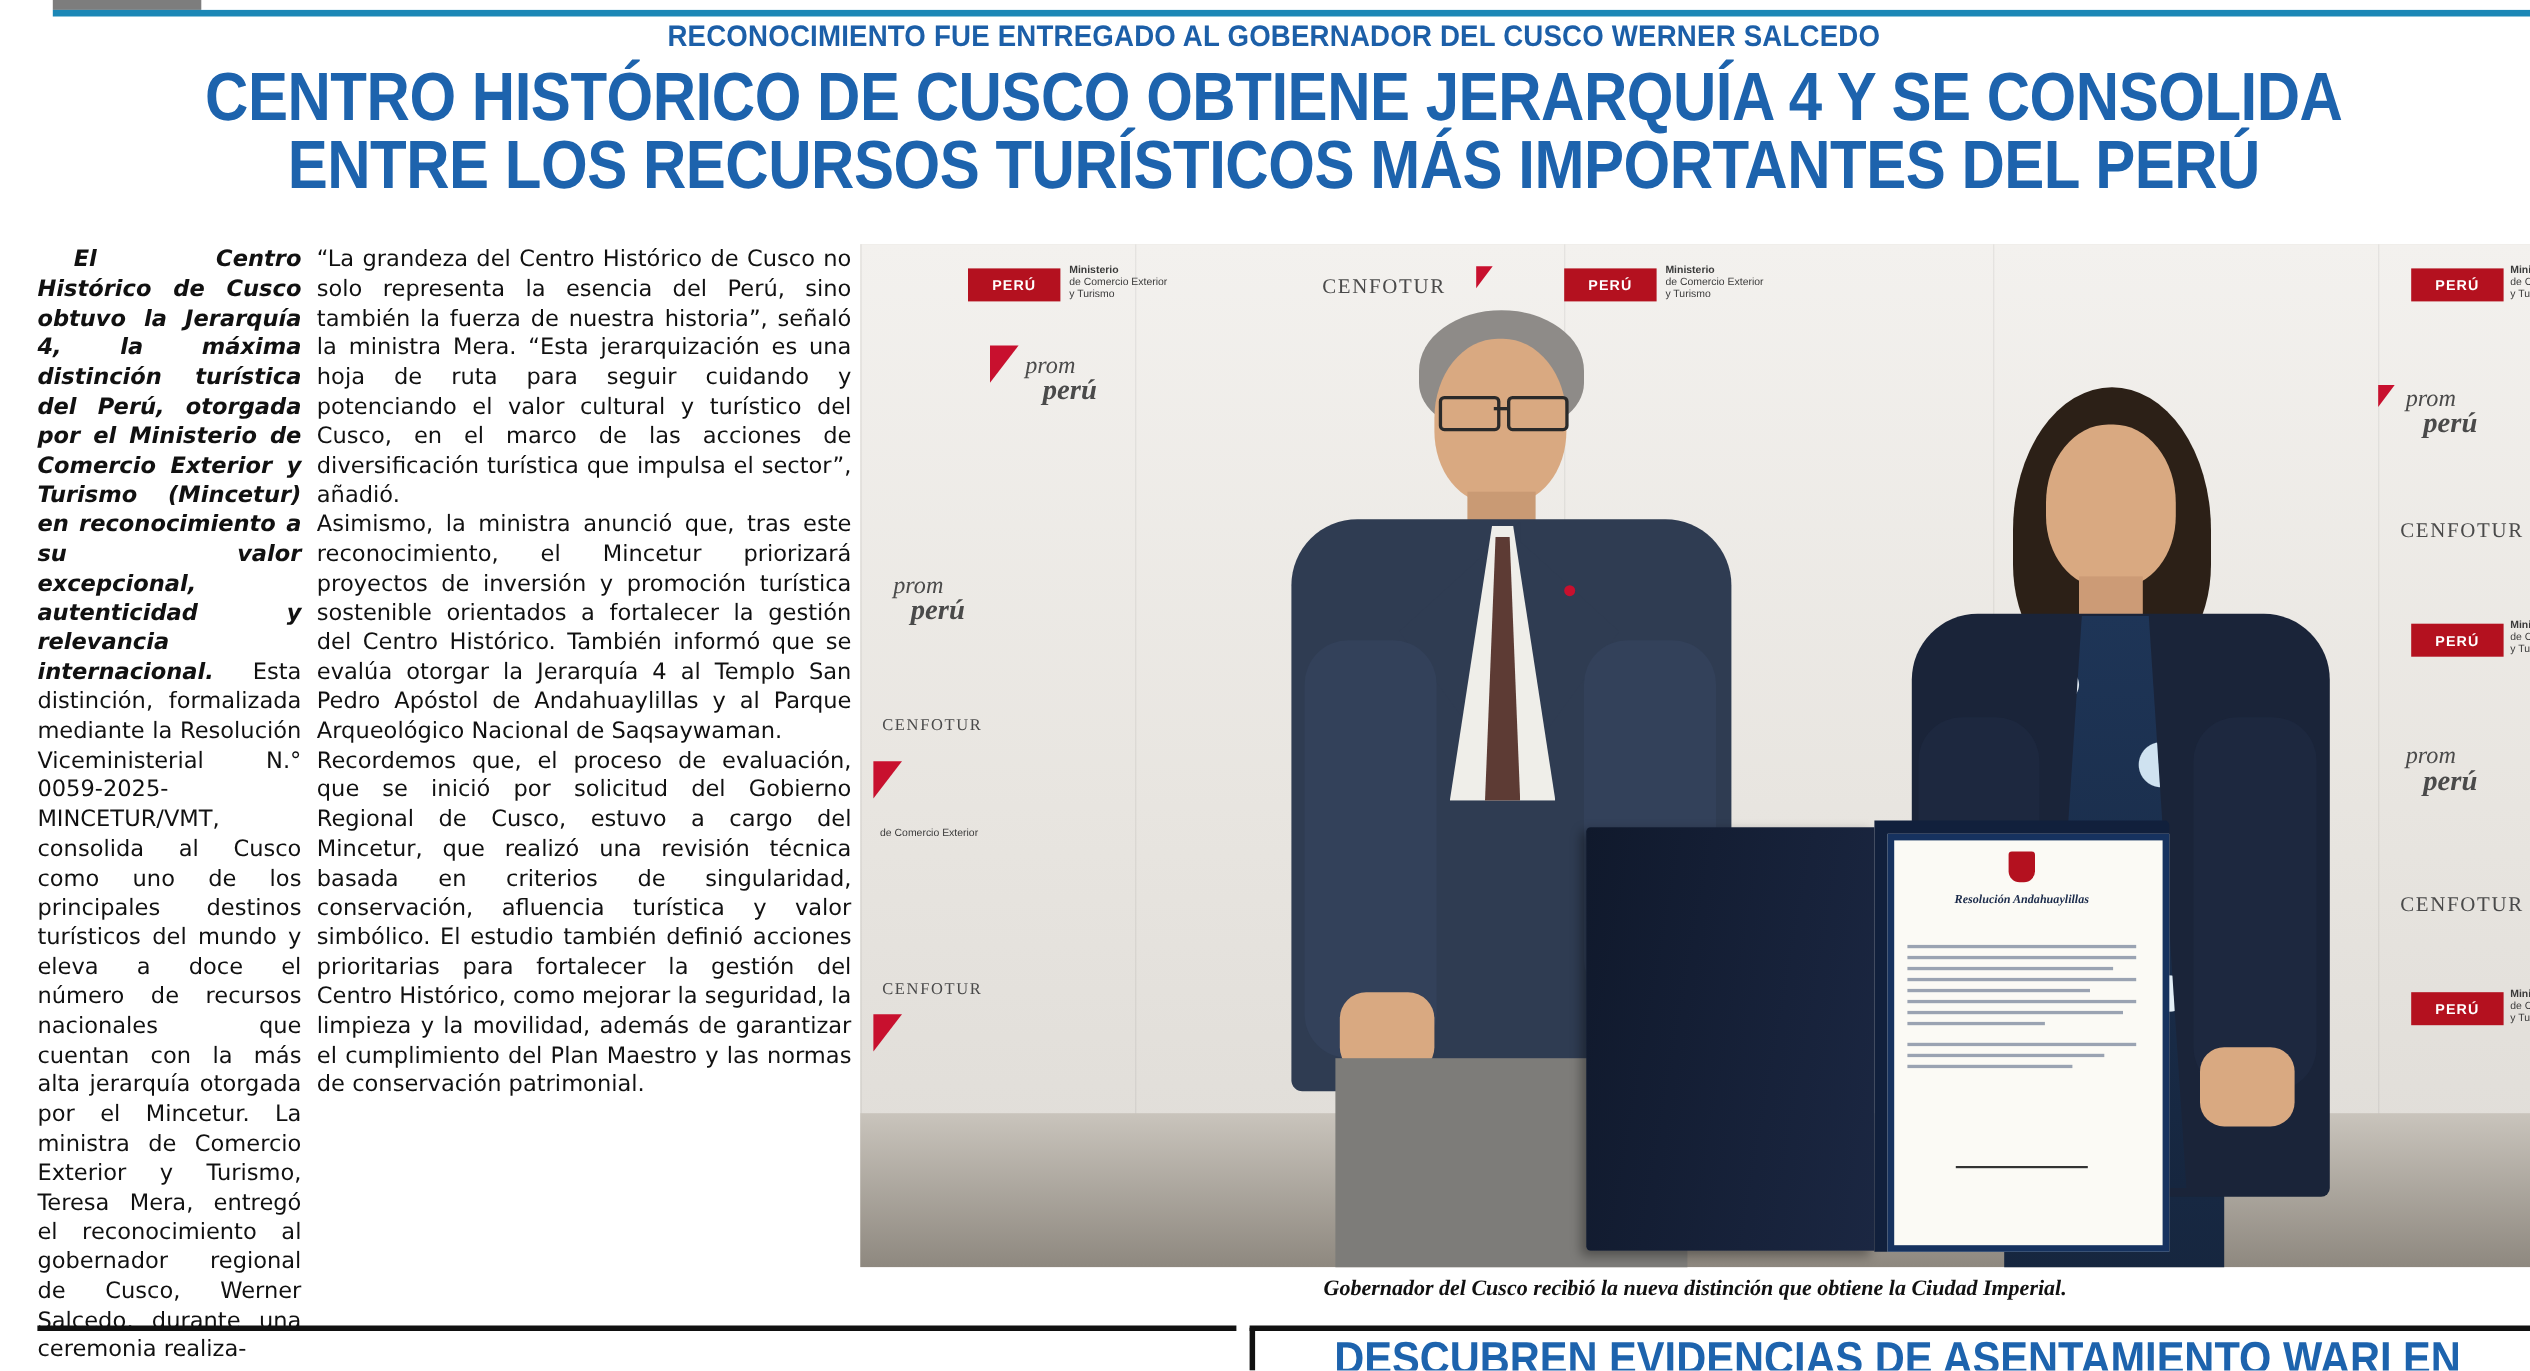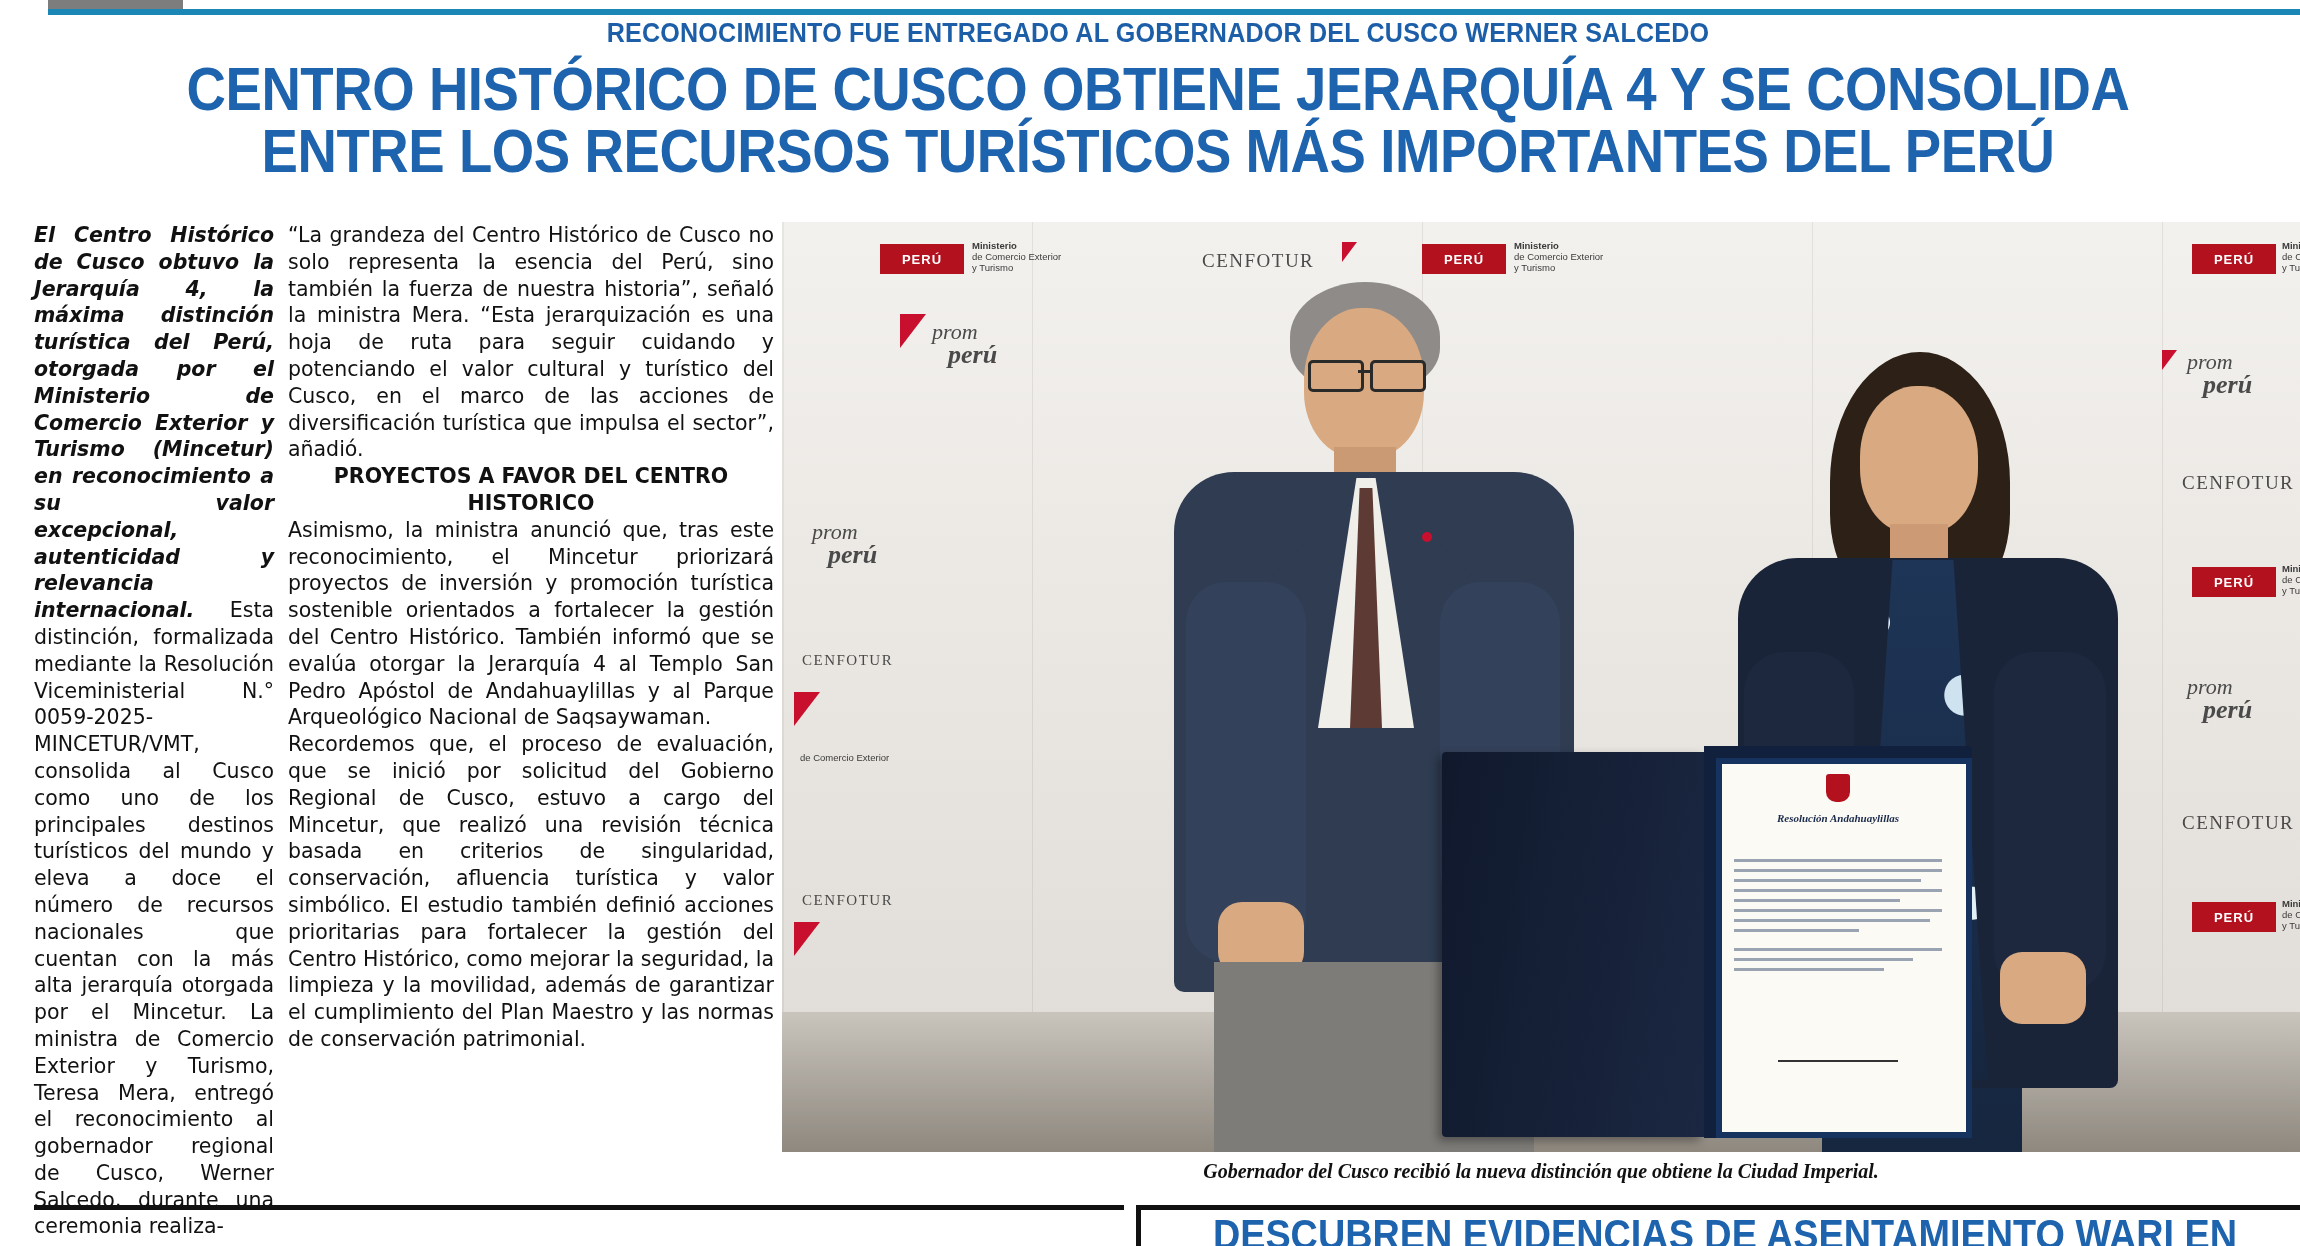--- a/index.html
+++ b/index.html
@@ -79,20 +79,21 @@
     text-justify: inter-word;
     hyphens: manual;
     color: #111;
   }
   #col-1 { left: 0px; }
   #col-2 { left: 254px; width: 486px; }
 
   .lead {
     font-style: italic;
     font-weight: bold;
+    margin-left: 33px;
   }
   .subhead {
     font-weight: bold;
     text-align: center;
     display: block;
     margin: 0;
   }
   .para { margin: 0; }
 
   
@@ -245,21 +246,20 @@
 
 <div id="article">
 
   <div class="col" id="col-1">
     <span class="lead">El Centro Histórico de Cusco obtuvo la Jerarquía 4, la máxima distinción turística del Perú, otorgada por el Ministerio de Comercio Exterior y Turismo (Mincetur) en reconocimiento a su valor excepcional, autenticidad y relevancia internacional.</span>
     <span>Esta distinción, formalizada mediante la Resolución Viceministerial N.° 0059-2025-MINCETUR/VMT, consolida al Cusco como uno de los principales destinos turísticos del mundo y eleva a doce el número de recursos nacionales que cuentan con la más alta jerarquía otorgada por el Mincetur. La ministra de Comercio Exterior y Turismo, Teresa Mera, entregó el reconocimiento al gobernador regional de Cusco, Werner Salcedo, durante una ceremonia realiza-</span>
   </div>
 
   <div class="col" id="col-2">
     <p class="para">“La grandeza del Centro Histórico de Cusco no solo representa la esencia del Perú, sino también la fuerza de nuestra historia”, señaló la ministra Mera. “Esta jerarquización es una hoja de ruta para seguir cuidando y potenciando el valor cultural y turístico del Cusco, en el marco de las acciones de diversificación turística que impulsa el sector”, añadió.</p>
-    <p class="subhead">PROYECTOS A FAVOR DEL CENTRO HISTORICO</p>
     <p class="para">Asimismo, la ministra anunció que, tras este reconocimiento, el Mincetur priorizará proyectos de inversión y promoción turística sostenible orientados a fortalecer la gestión del Centro Histórico. También informó que se evalúa otorgar la Jerarquía 4 al Templo San Pedro Apóstol de Andahuaylillas y al Parque Arqueológico Nacional de Saqsaywaman.</p>
     <p class="para">Recordemos que, el proceso de evaluación, que se inició por solicitud del Gobierno Regional de Cusco, estuvo a cargo del Mincetur, que realizó una revisión técnica basada en criterios de singularidad, conservación, afluencia turística y valor simbólico. El estudio también definió acciones prioritarias para fortalecer la gestión del Centro Histórico, como mejorar la seguridad, la limpieza y la movilidad, además de garantizar el cumplimiento del Plan Maestro y las normas de conservación patrimonial.</p>
   </div>
 </div>
 
 <div id="photo-wrap">
   <div id="photo">
     <div class="backdrop"></div>
 
     <div class="wall-panel" style="left:250px;"></div>

